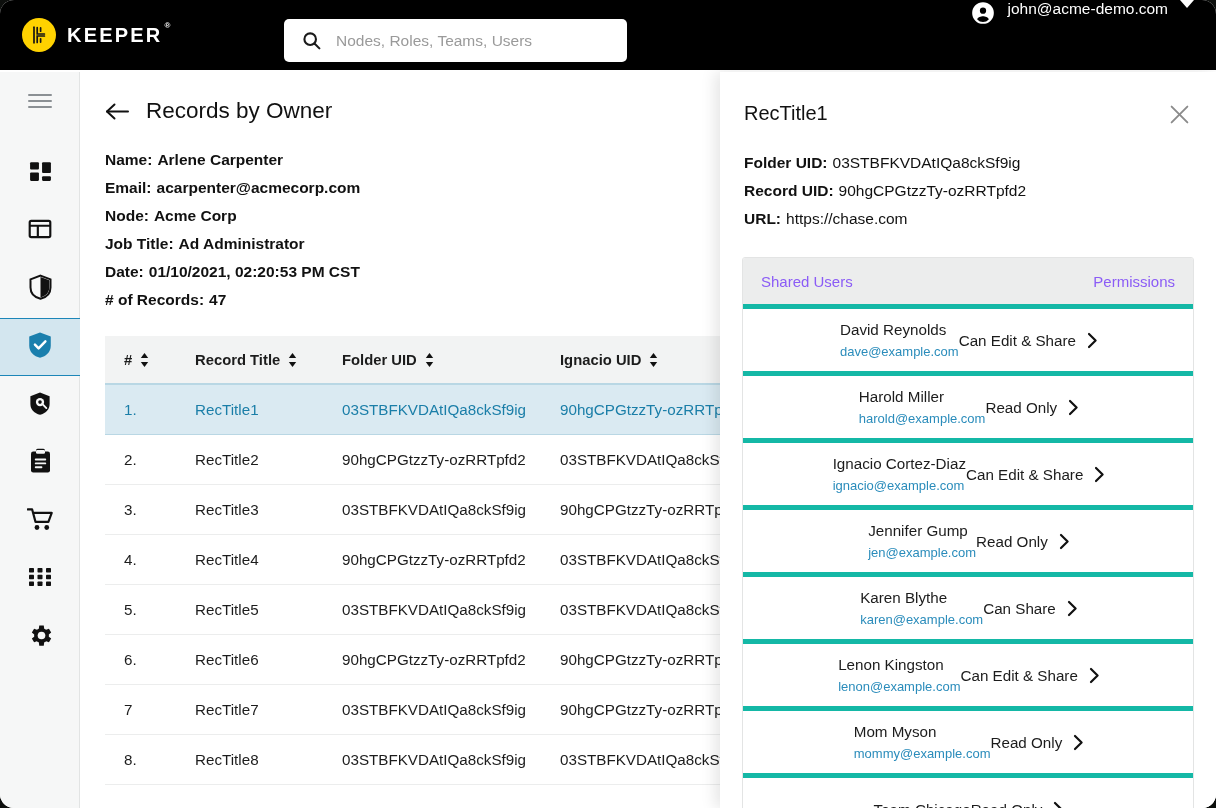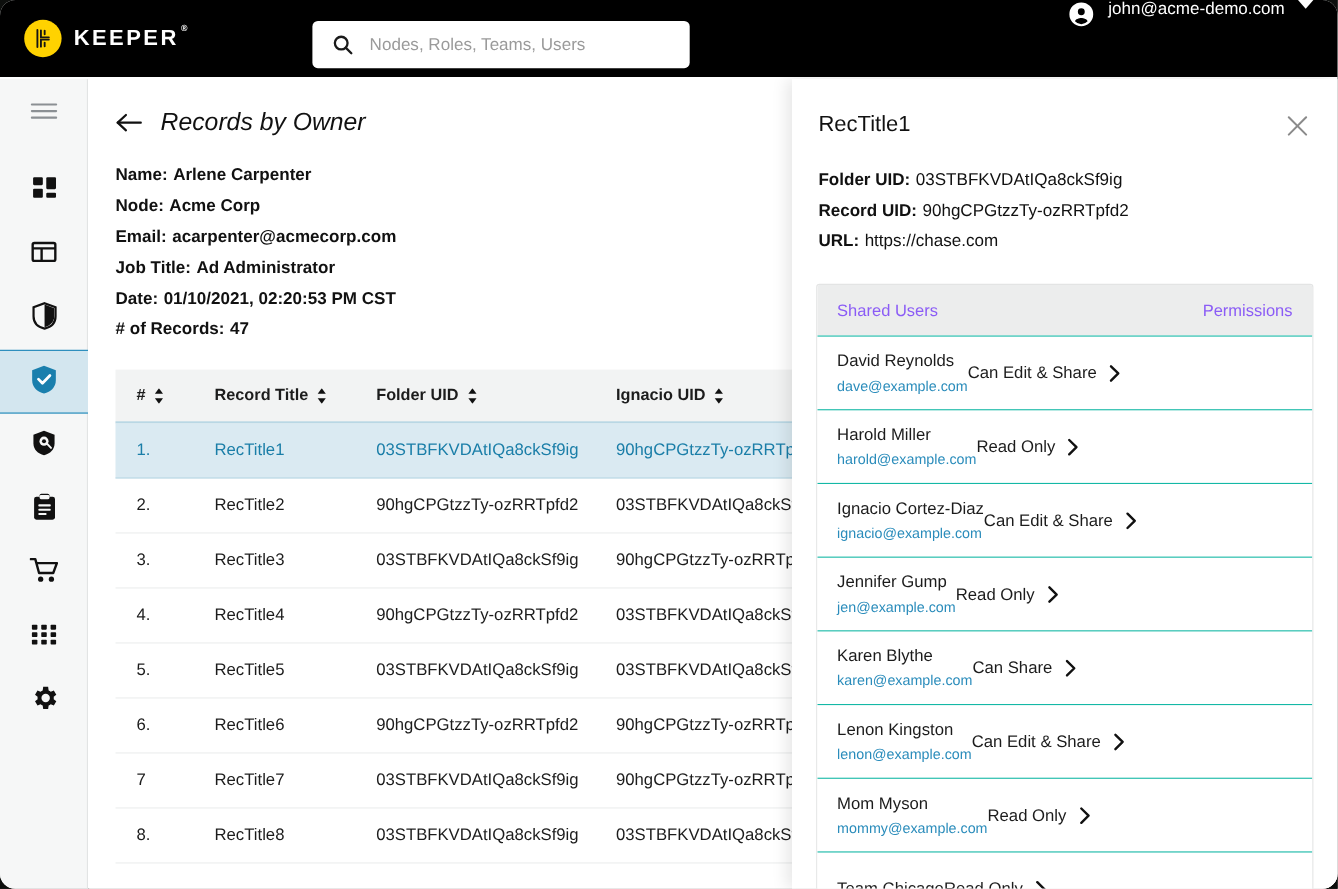--- a/index.html
+++ b/index.html
@@ -98,21 +98,20 @@
   
   .main {
     position: absolute; left: 81px; top: 72px;
     width: 1135px; height: 736px;
     background: #ffffff;
     overflow: hidden;
   }
   .page-head {
     display: flex; align-items: center;
     margin: 26px 0 0 24px;
-    font-style: italic;
   }
   .back-arrow { cursor: pointer; display: flex; align-items: center; }
   .page-title {
     font-size: 22.5px; color: #111; margin-left: 16px; font-weight: 400;
   }
   .meta { margin: 22px 0 0 24px; }
   .meta-row {
     font-size: 15.5px; color: #111; line-height: 28px;
     white-space: nowrap;
   }
@@ -184,23 +183,23 @@
   }
   .shared-head {
     background: #eceded;
     height: 46px;
     display: flex; align-items: center; justify-content: space-between;
     padding: 0 18px;
     font-size: 15px; color: #8b5cf6;
   }
   .shared-row {
     min-height: 67px;
-    display: flex; align-items: center; justify-content: flex-start;
+    display: flex; align-items: center; justify-content: center;
     padding: 0 16px 0 18px;
-    border-top: 1px solid #14b8a6;
+    border-top: 5px solid #14b8a6;
     cursor: pointer;
     background: #ffffff;
   }
   .su-name { font-size: 15.2px; color: #1c1c1c; line-height: 21px; }
   .su-email { font-size: 13px; color: #2a8cbb; line-height: 19px; margin-top: 2px; }
   .su-right { display: flex; align-items: center; }
   .su-perm { font-size: 15.2px; color: #1c1c1c; }
   .chev { margin-left: 11px; display: flex; align-items: center; }
 </style>
 </head>
@@ -373,24 +372,24 @@
         </svg>
       </span>
       <span class="page-title">Records by Owner</span>
     </div>
 
     <div class="meta">
       <div class="meta-row">
         <span class="lbl">Name:</span><span class="val">Arlene Carpenter</span>
       </div>
       <div class="meta-row">
+        <span class="lbl">Email:</span><span class="val">acarpenter@acmecorp.com</span>
+      </div>
+      <div class="meta-row">
         <span class="lbl">Node:</span><span class="val">Acme Corp</span>
-      </div>
-      <div class="meta-row">
-        <span class="lbl">Email:</span><span class="val">acarpenter@acmecorp.com</span>
       </div>
       <div class="meta-row">
         <span class="lbl">Job Title:</span><span class="val">Ad Administrator</span>
       </div>
       <div class="meta-row">
         <span class="lbl">Date:</span><span class="val">01/10/2021, 02:20:53 PM CST</span>
       </div>
       <div class="meta-row">
         <span class="lbl"># of Records:</span><span class="val">47</span>
       </div>

